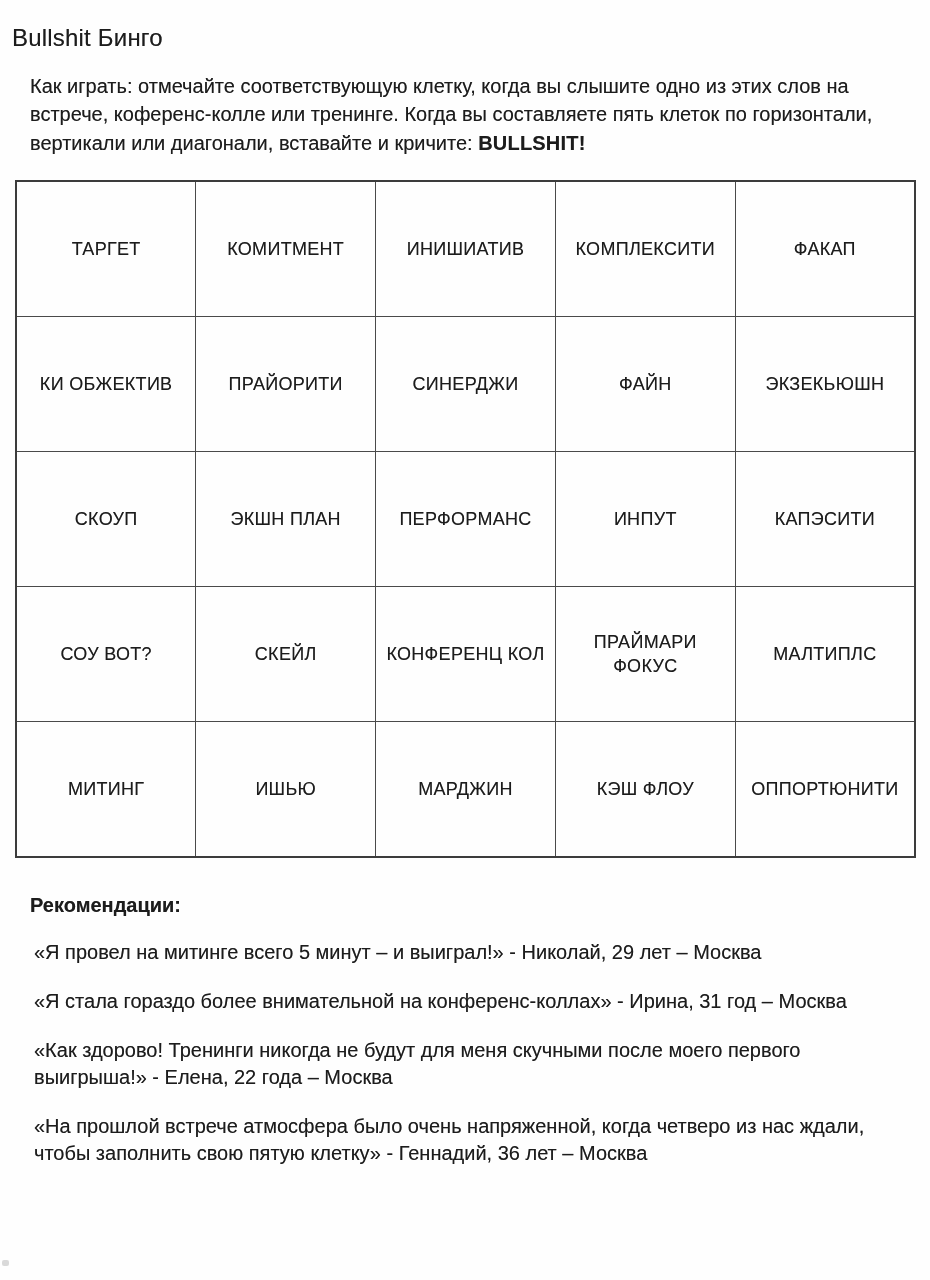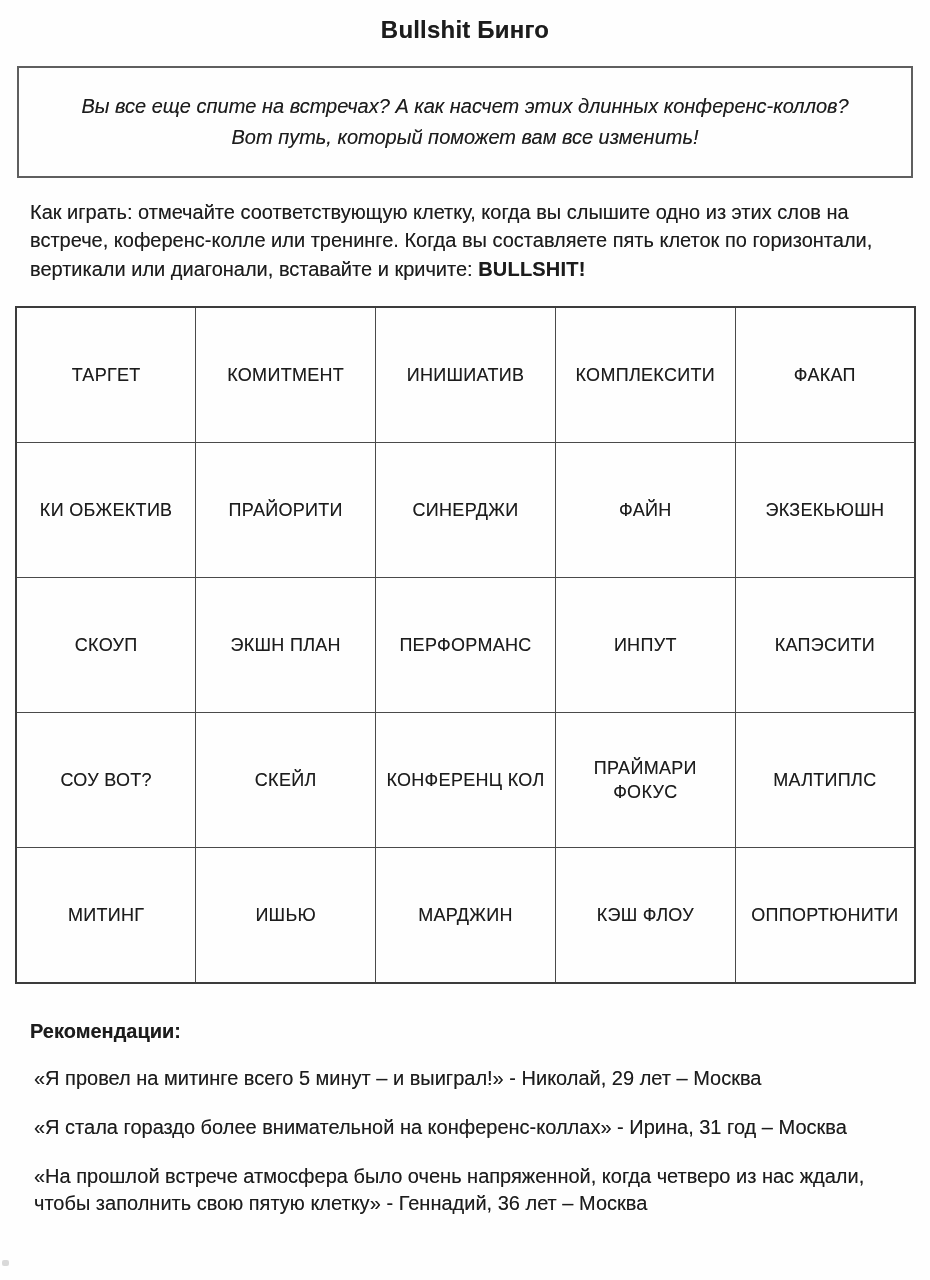--- a/index.html
+++ b/index.html
@@ -11,25 +11,24 @@
     position: relative;
     width: 930px;
     height: 1280px;
     background: #fefefe;
     font-family: "Liberation Sans", sans-serif;
     color: #1c1c1c;
     overflow: hidden;
     text-shadow: 0 0 0.6px rgba(50,50,50,0.55);
   }
   .doc-title {
-    margin: 4px;
+    margin: 12px;
     padding-top: 12px;
-    text-align: center;
     font-size: 24px;
-    font-weight: bold;
+    font-weight: normal;
     letter-spacing: 0.2px;
   }
   .intro-box {
     margin: 22px 17px 0 17px;
     border: 2px solid #5f5f5f;
     padding: 23px 30px;
     text-align: center;
     font-style: italic;
     font-size: 20px;
     line-height: 1.55;
@@ -84,24 +83,20 @@
     opacity: 0.7;
   }
 </style>
 </head>
 <body>
 
 <div class="page">
 
   <h1 class="doc-title">Bullshit Бинго</h1>
 
-  <div class="intro-box">
-    <span>Вы все еще спите на встречах? А как насчет этих длинных конференс-коллов?</span><br>
-    <span>Вот путь, который поможет вам все изменить!</span>
-  </div>
 
   <p class="instructions"><span>Как играть: отмечайте соответствующую клетку, когда вы слышите одно из этих слов на встрече, коференс-колле или тренинге. Когда вы составляете пять клеток по горизонтали, вертикали или диагонали, вставайте и кричите: </span><b>BULLSHIT!</b></p>
 
   <table class="bingo-table">
     <tbody id="grid-body">
         <tr>
           <td>ТАРГЕТ</td>
           <td>КОМИТМЕНТ</td>
           <td>ИНИШИАТИВ</td>
           <td>КОМПЛЕКСИТИ</td>
@@ -136,19 +131,20 @@
           <td>ОППОРТЮНИТИ</td>
         </tr>
       </tbody>
   </table>
 
   <div class="recs">
     <p class="recs-heading">Рекомендации:</p>
     <div id="quotes-container">
         <p class="quote">«Я провел на митинге всего 5 минут – и выиграл!» - Николай, 29 лет – Москва</p>
         <p class="quote">«Я стала гораздо более внимательной на конференс-коллах» - Ирина, 31 год – Москва</p>
+        <p class="quote">«Как здорово! Тренинги никогда не будут для меня скучными после моего первого выигрыша!» - Елена, 22 года – Москва</p>
         <p class="quote">«На прошлой встрече атмосфера было очень напряженной, когда четверо из нас ждали, чтобы заполнить свою пятую клетку» - Геннадий, 36 лет – Москва</p>
       </div>
   </div>
 
   <div class="scan-smudge"></div>
 
 </div>
 
 </body></html>

